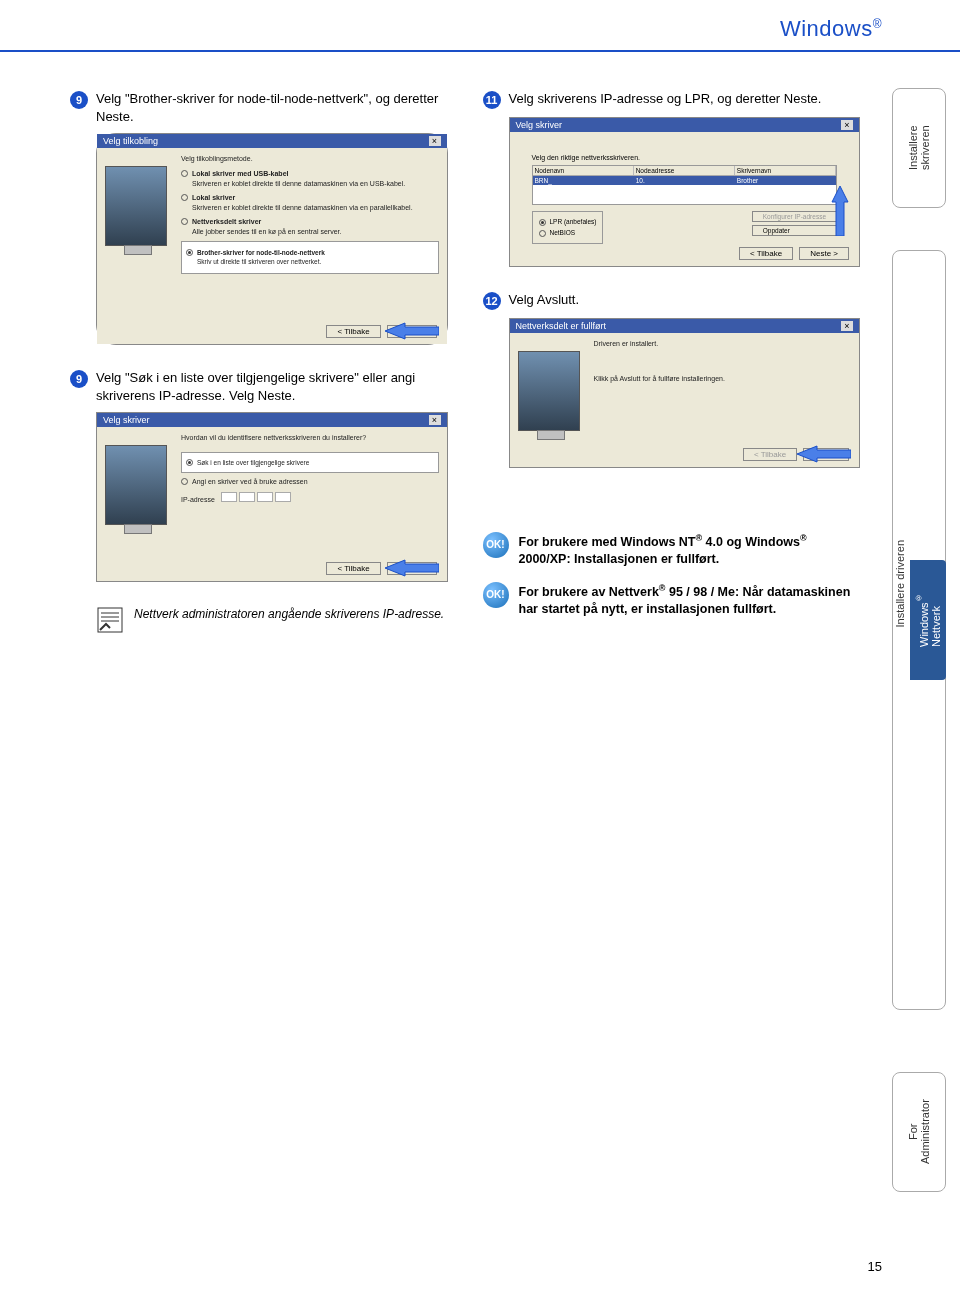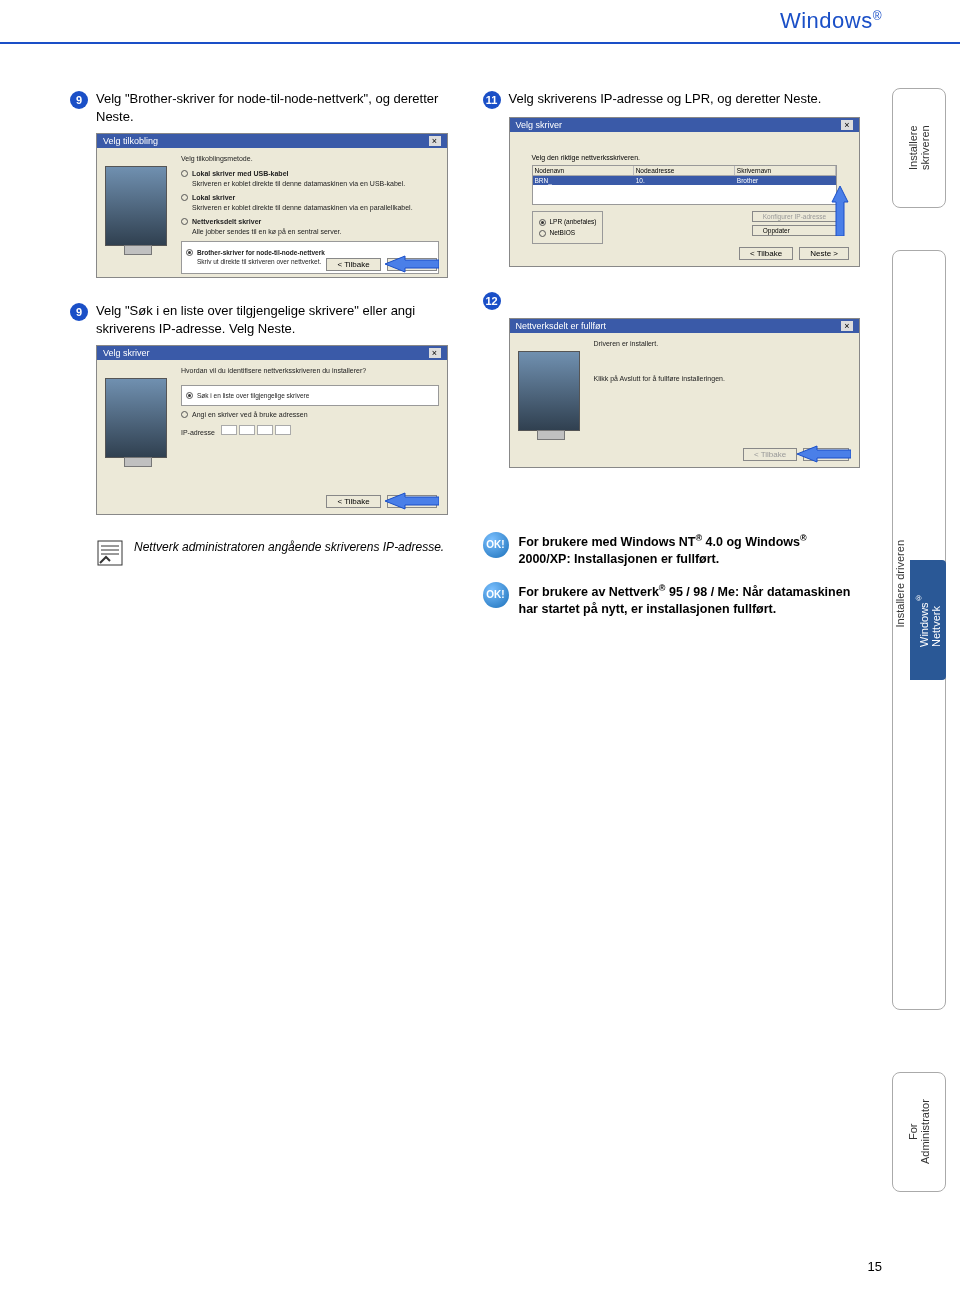--- a/index.html
+++ b/index.html
@@ -7,21 +7,21 @@
     width: 960px;
     height: 1292px;
     background: #fff;
     font-family: Arial, Helvetica, sans-serif;
     font-size: 13px;
     color: #000;
     position: relative;
   }
   .header {
     position: absolute;
-    top: 4px; left: 0; right: 0;
+    top: 12px; left: 0; right: 0;
     height: 40px;
     border-bottom: 2px solid #1a4fc7;
   }
   .header-title {
     position: absolute;
     right: 78px; top: 4px;
     color: #1a4fc7;
     font-size: 22px;
     font-weight: 400;
     letter-spacing: 0.5px;
@@ -64,21 +64,21 @@
 
   .screenshot {
     border: 1px solid #888;
     background: #e8e8e8;
     margin-left: 26px;
     margin-bottom: 6px;
     height: 170px;
     position: relative;
     font-size: 8px;
   }
-  .screenshot.tall { height: 145px; }
+  .screenshot.tall { height: 212px; border-radius: 20px; }
   .screenshot.short { height: 150px; }
   .ss-titlebar {
     background: #3a5aa8;
     color: #fff;
     padding: 2px 6px;
     font-size: 9px;
     display: flex;
     justify-content: space-between;
   }
   .ss-close { background:#ddd; color:#000; width:12px; text-align:center; line-height:10px; }
@@ -373,20 +373,21 @@
           <svg viewBox="0 0 22 50">
               <polygon points="11,0 19,16 15,16 15,50 7,50 7,16 3,16" fill="#4a7fe8" stroke="#1a4fc7"></polygon>
             </svg>
         </div>
       </div>
     </div>
 
     <div class="step">
       <div class="step-head">
         <div class="step-num">12</div>
+        <div class="step-text">Velg Avslutt.</div>
       </div>
       <div class="screenshot short">
         <div class="ss-titlebar">
             <span>Nettverksdelt er fullført</span>
             <span class="ss-close">×</span>
           </div>
         <div class="ss-body">
           <div class="ss-monitor"></div>
           <div class="ss-panel">
             <div style="margin-bottom:24px;">Driveren er installert.</div>

